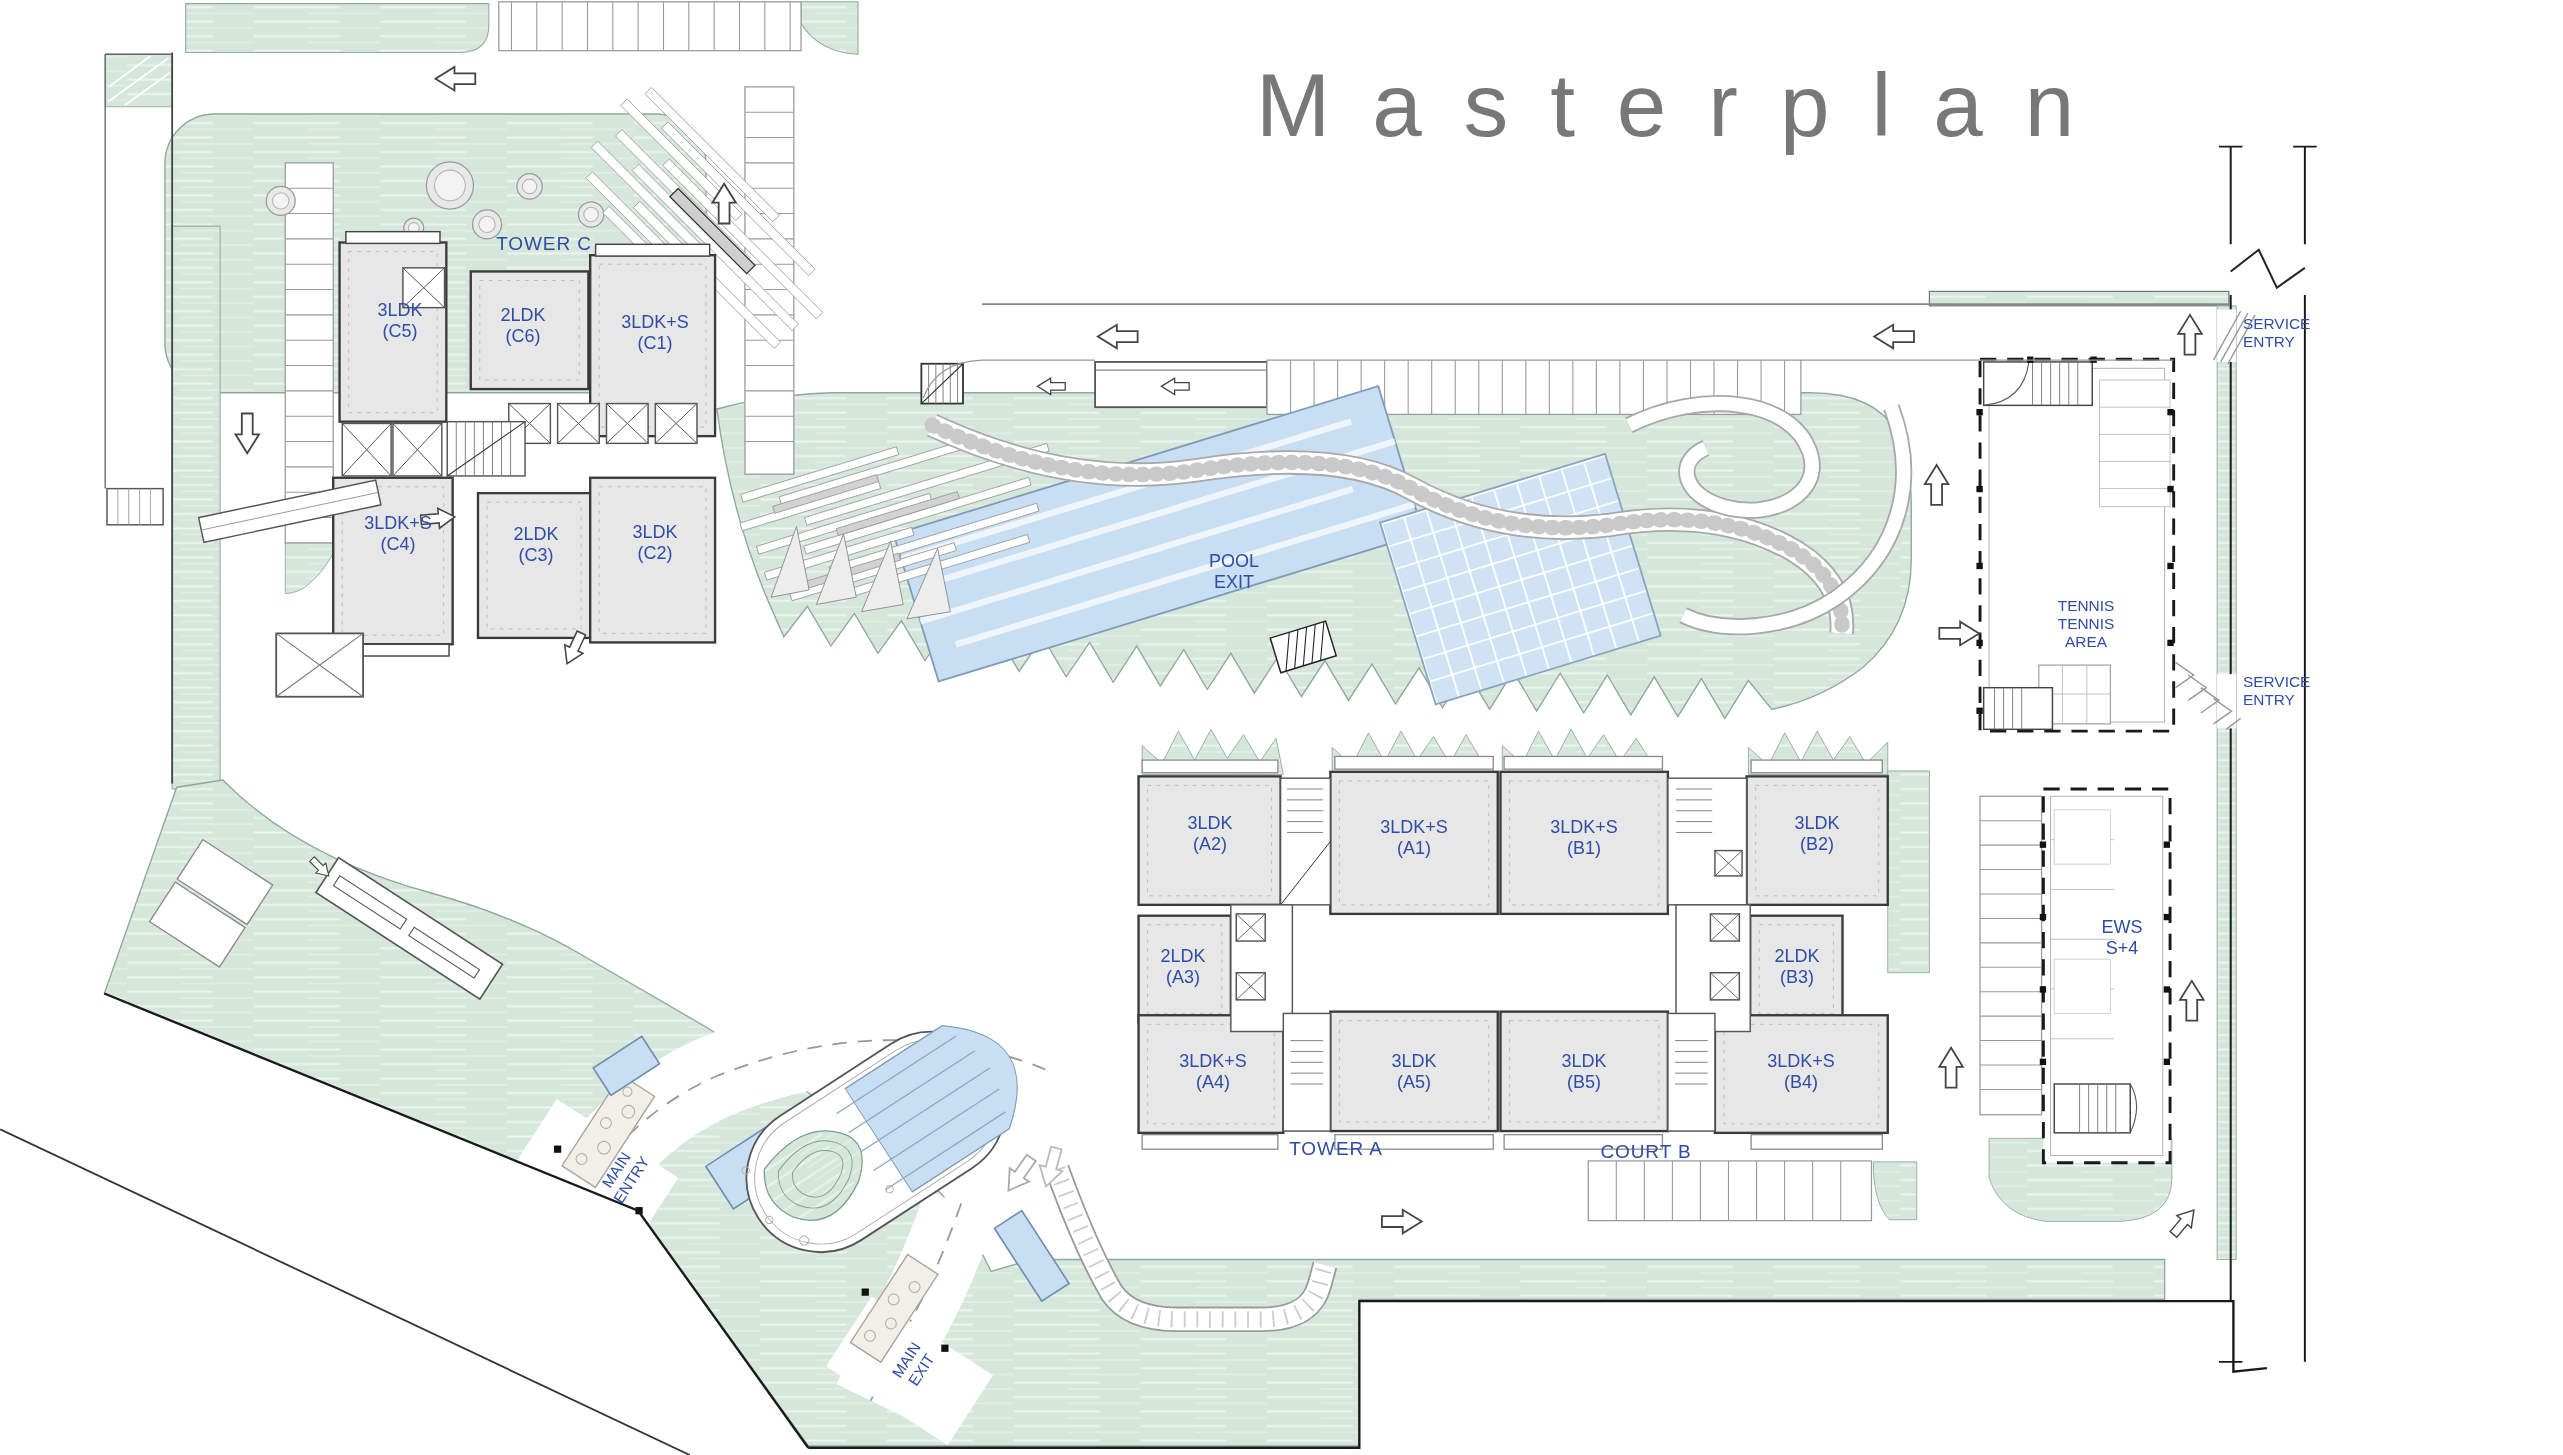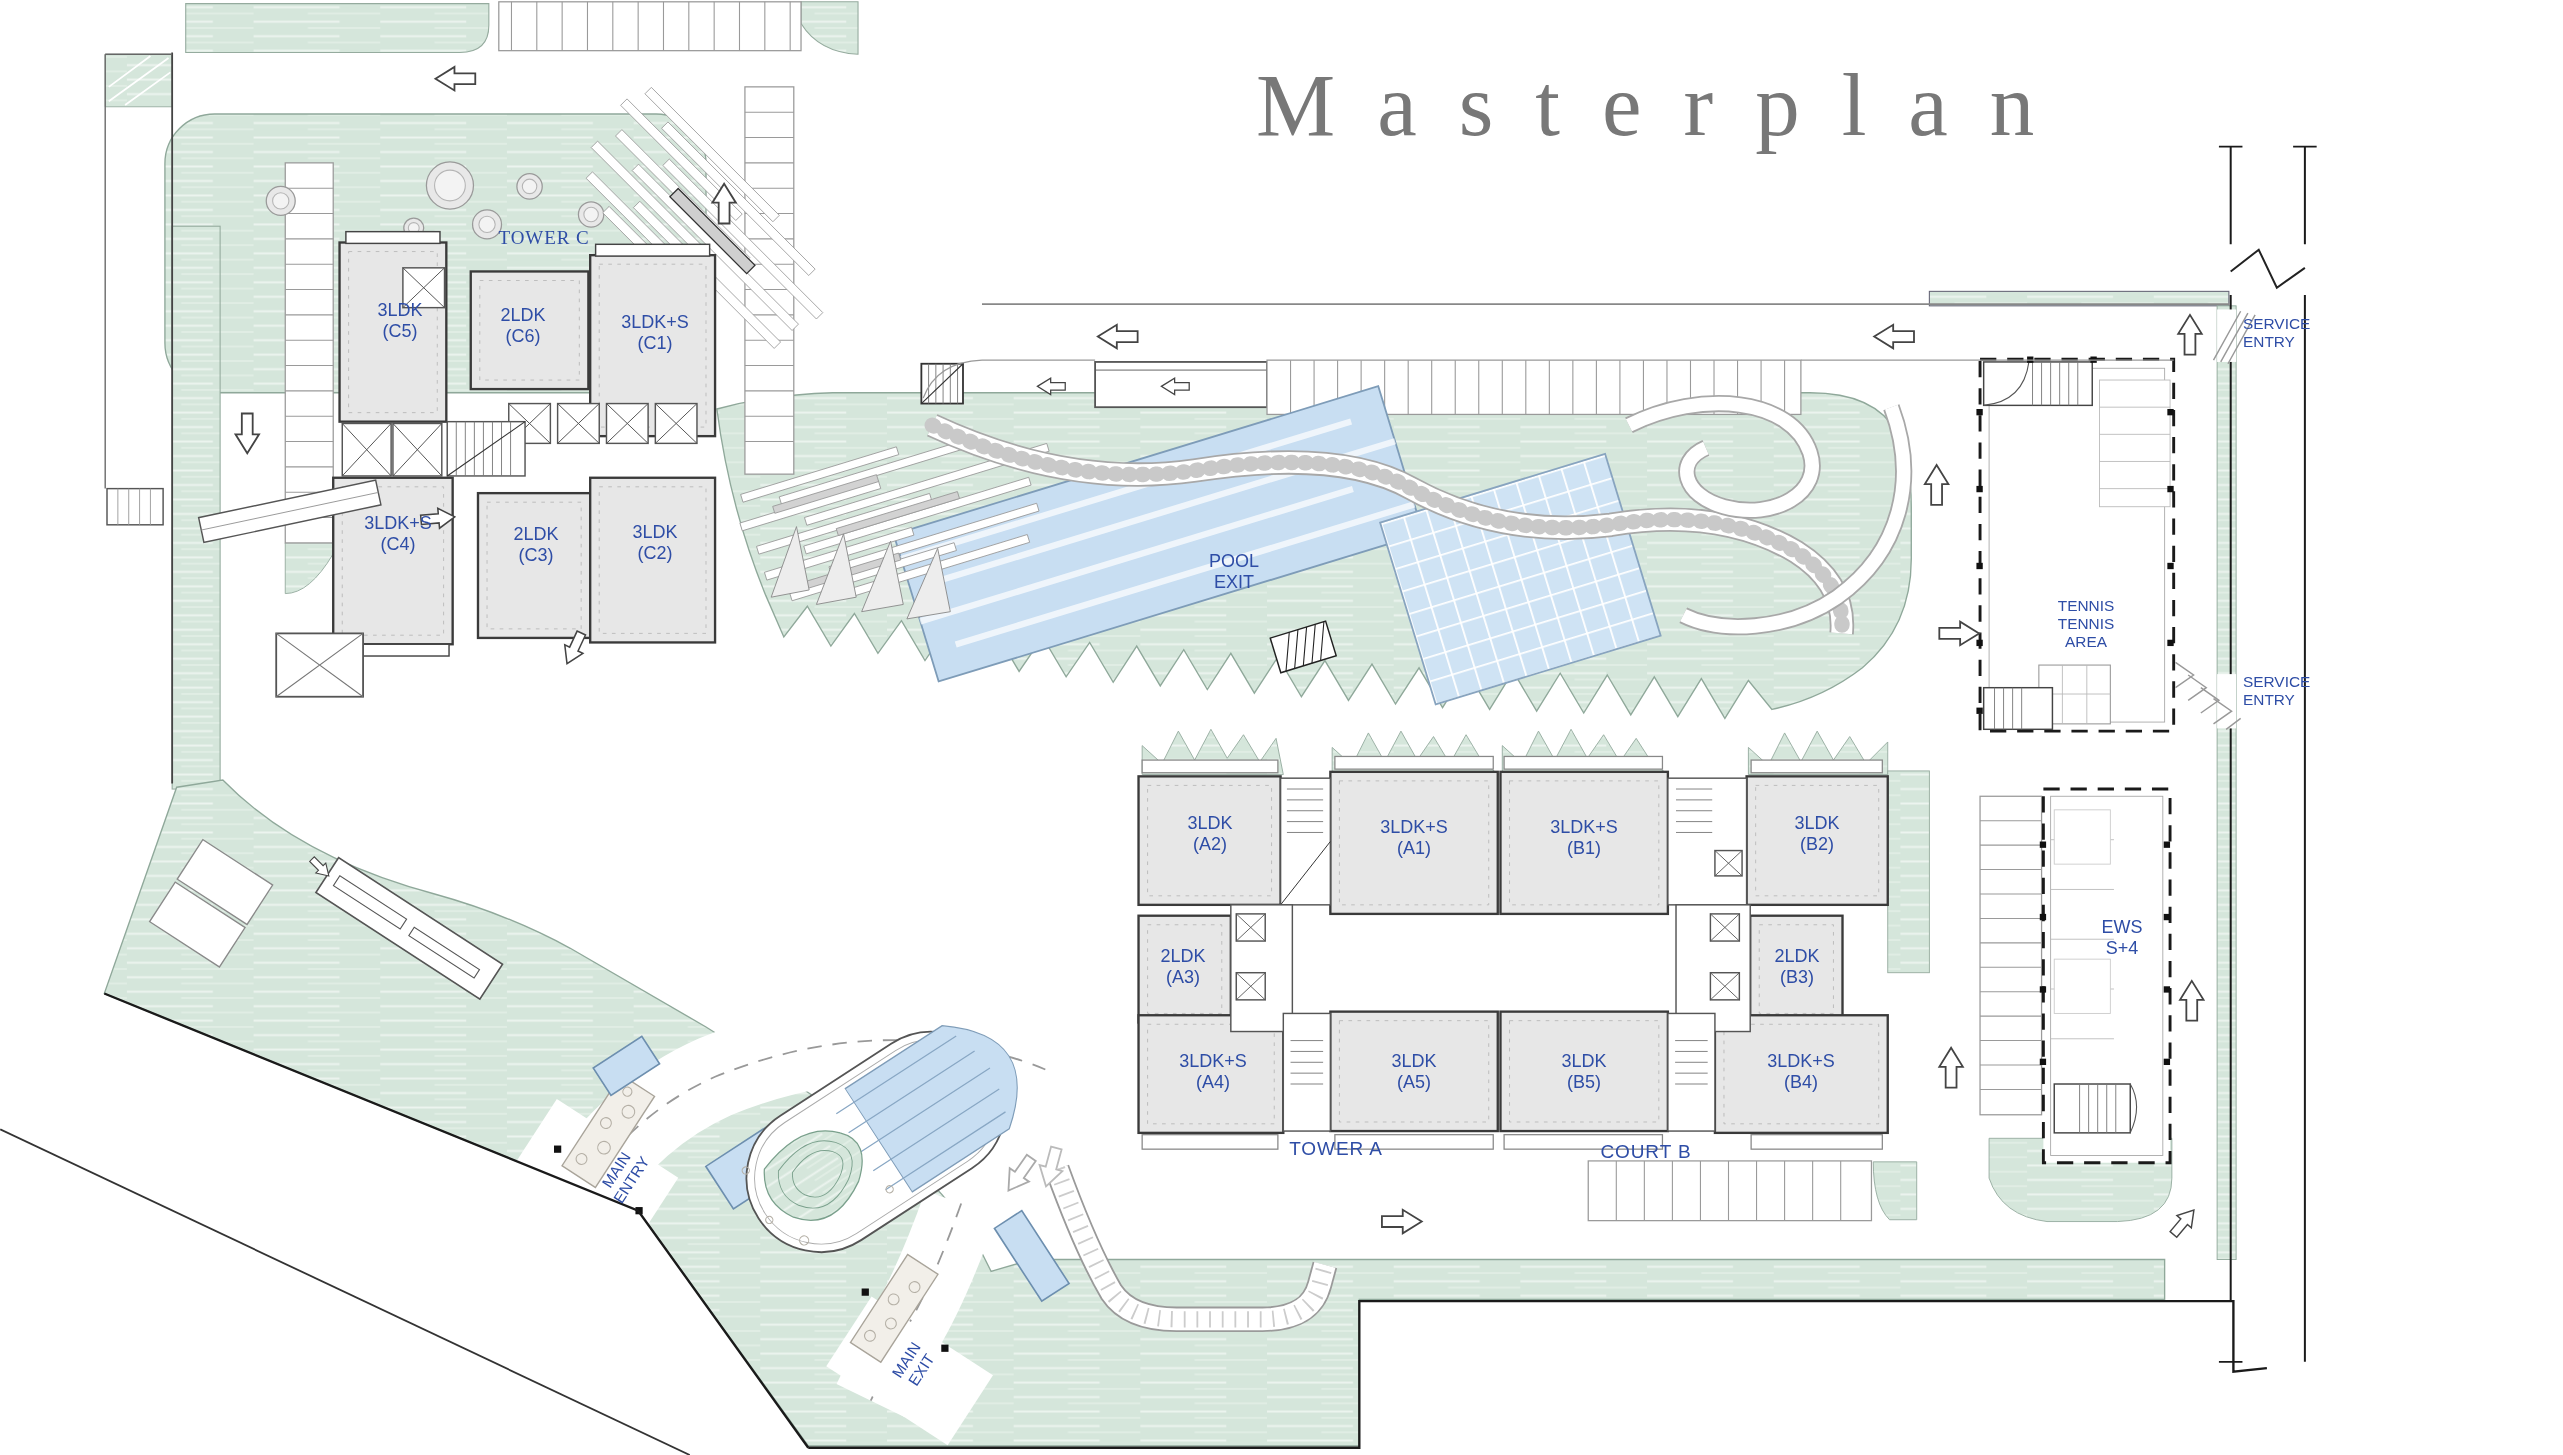--- a/index.html
+++ b/index.html
@@ -1,20 +1,20 @@
 <!DOCTYPE html>
 <html style="font-size:14.5px"><head>
 <meta charset="utf-8">
 <style>
   html,body{margin:0;padding:0;background:#ffffff;}
   body{width:2563px;height:1455px;font-family:"Liberation Sans",sans-serif;overflow:hidden;}
   .stage{position:relative;width:2563px;height:1455px;background:#fff;}
   .stage svg{position:absolute;left:0;top:0;}
   .layer{position:absolute;left:0;top:0;width:2563px;height:1455px;pointer-events:none;}
-  .title{position:absolute;left:1256px;top:54px;font-size:89px;letter-spacing:42px;color:#787878;white-space:nowrap;font-family:Liberation Serif, serif;}
+  .title{position:absolute;left:1256px;top:54px;font-size:89px;letter-spacing:42px;color:#787878;white-space:nowrap;}
   .lbl{position:absolute;transform:translate(-50%,-50%);color:#2e4da6;text-align:center;line-height:1.16;white-space:nowrap;}
   .lbl span{display:block;}
   .unit{font-size:18px;}
   .tower{font-size:19px;letter-spacing:0.9px;}
   .area{font-size:18px;margin-top:24px;}
   .small{font-size:15.4px;}
   .svc{transform:translate(0,-50%);text-align:left;}
   .rot{transform:translate(-50%,-50%) rotate(-57deg);}
 </style>
 </head>
@@ -455,21 +455,21 @@
     <use href="#arr" transform="translate(635,715) rotate(205) scale(0.85)"></use>
     <use href="#arr" transform="translate(353,958) rotate(135) scale(0.6)"></use>
     <use href="#arr" transform="translate(1128,1296) rotate(215)" stroke="#aaa"></use>
     <use href="#arr" transform="translate(1162,1288) rotate(195)" stroke="#bbb"></use>
   </g>
 </svg>
 
 <div class="layer">
   <div class="title">Masterplan</div>
 
-  <div class="lbl tower" style="left:544px;top:238px;font-family:Liberation Serif, serif;">TOWER C</div>
+  <div class="lbl tower" style="left:544px;top:244px;">TOWER C</div>
   <div class="lbl tower" style="left:1336px;top:1149px;">TOWER A</div>
   <div class="lbl tower" style="left:1646px;top:1152px;">COURT B</div>
 
   <div class="lbl area" style="left:1234px;top:548px;">
     <span>POOL</span>
         <span>EXIT</span>
   </div>
   <div class="lbl small" style="left:2086px;top:624px;">
     <span>TENNIS</span>
         <span>TENNIS</span>

